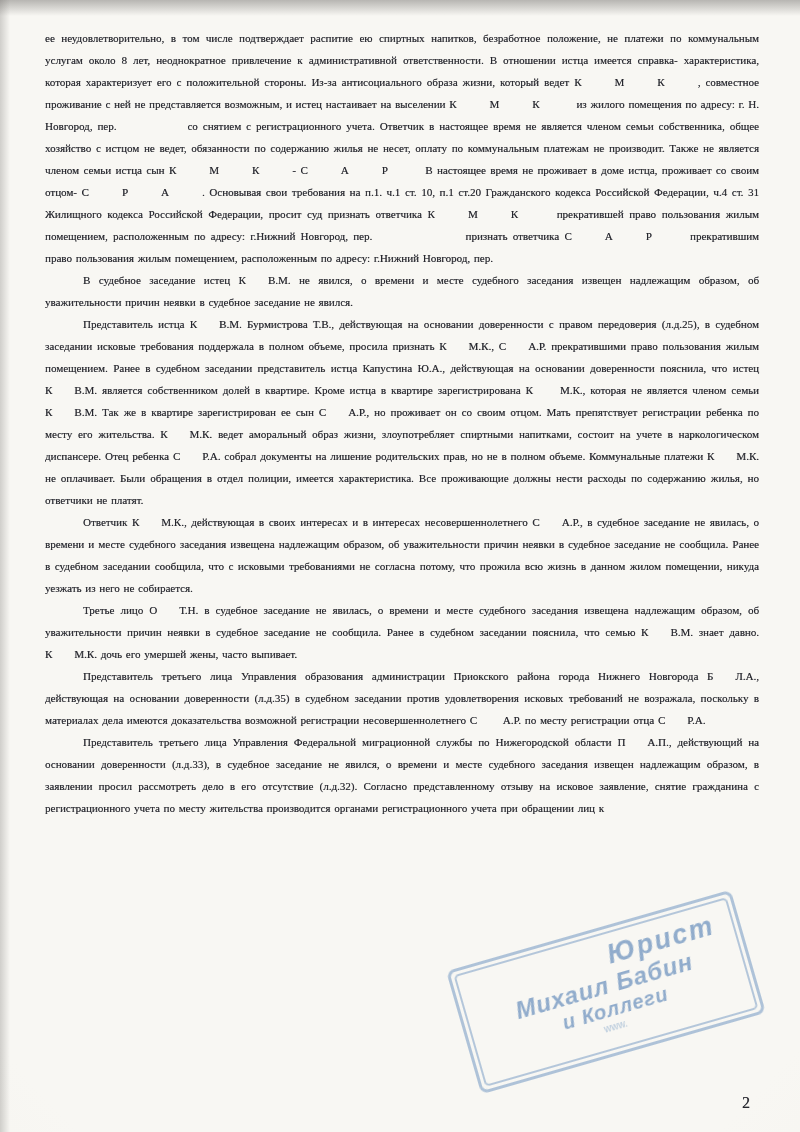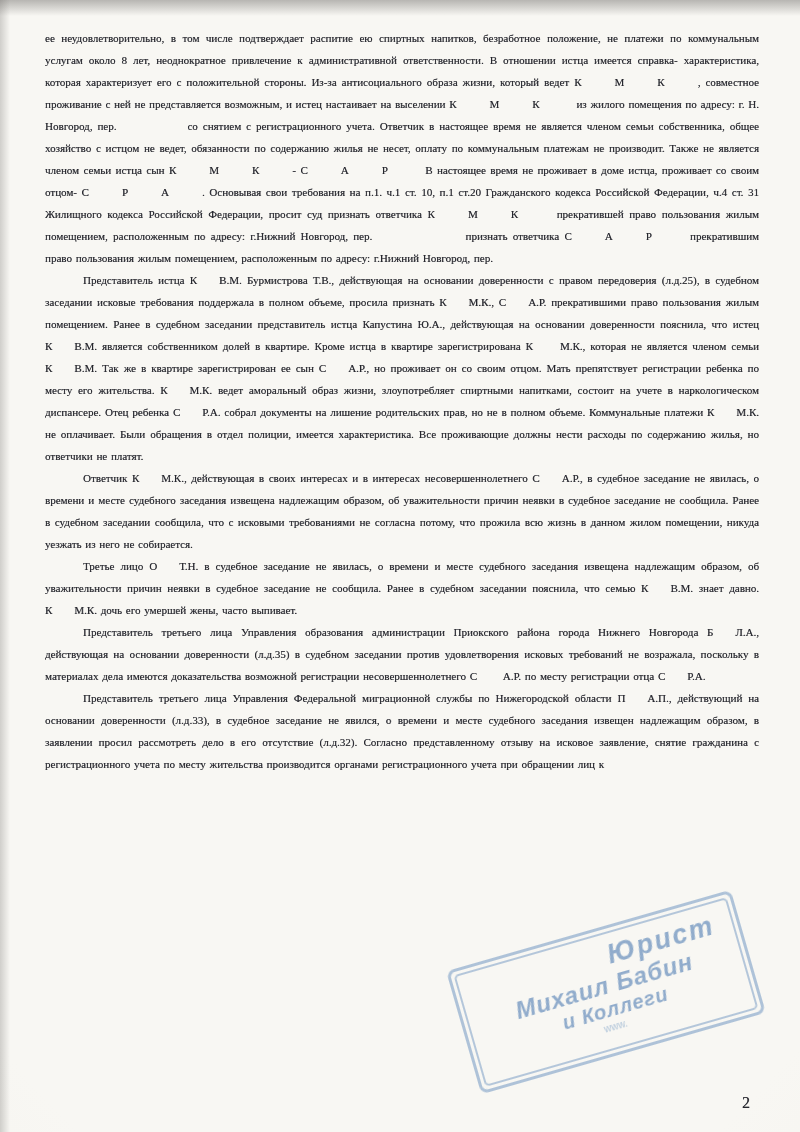--- a/index.html
+++ b/index.html
@@ -94,20 +94,21 @@
   .stamp-line3 { font-size: 20px; line-height: 23px; margin: 0 0 0 90px; text-align: left; letter-spacing: 1px; }
   .stamp-url   { font-size: 10px; line-height: 12px; font-weight: normal; font-style: normal; color: rgba(120,160,205,0.55); text-align: center; }
 </style>
 </head>
 <body>
 
 <div class="page">
 
   <div class="text-block">
     <p class="para">ее неудовлетворительно, в том числе подтверждает распитие ею спиртных напитков, безработное положение, не платежи по коммунальным услугам около 8 лет, неоднократное привлечение к административной ответственности. В отношении истца имеется справка- характеристика, которая характеризует его с положительной стороны. Из-за антисоциального образа жизни, который ведет К   М   К   , совместное проживание с ней не представляется возможным, и истец настаивает на выселении К   М   К    из жилого помещения по адресу: г. Н. Новгород, пер.       со снятием с регистрационного учета. Ответчик в настоящее время не является членом семьи собственника, общее хозяйство с истцом не ведет, обязанности по содержанию жилья не несет, оплату по коммунальным платежам не производит. Также не является членом семьи истца сын К   М   К   - С   А   Р    В настоящее время не проживает в доме истца, проживает со своим отцом- С   Р   А   . Основывая свои требования на п.1. ч.1 ст. 10, п.1 ст.20 Гражданского кодекса Российской Федерации, ч.4 ст. 31 Жилищного кодекса  Российской Федерации, просит суд признать ответчика К   М   К    прекратившей право пользования жилым помещением, расположенным по адресу: г.Нижний Новгород, пер.         признать ответчика С   А   Р    прекратившим право пользования жилым помещением, расположенным по адресу: г.Нижний Новгород, пер.</p>
+    <p class="para indent">В судебное заседание истец К  В.М. не явился, о времени и месте судебного заседания извещен надлежащим образом, об уважительности причин неявки в судебное заседание не явился.</p>
     <p class="para indent">Представитель истца К  В.М. Бурмистрова Т.В., действующая на основании доверенности с правом передоверия (л.д.25), в судебном заседании исковые требования поддержала в полном объеме, просила признать К  М.К., С  А.Р. прекратившими право пользования жилым помещением. Ранее в судебном заседании представитель истца Капустина Ю.А., действующая на основании доверенности пояснила, что истец К  В.М. является собственником долей в квартире. Кроме истца в квартире зарегистрирована К   М.К., которая не является членом семьи К  В.М. Так же в квартире зарегистрирован ее сын С  А.Р., но проживает он со своим отцом. Мать препятствует регистрации ребенка по месту его жительства. К  М.К. ведет аморальный образ жизни, злоупотребляет спиртными напитками, состоит на учете в наркологическом диспансере. Отец ребенка С  Р.А. собрал документы на лишение родительских прав, но не в полном объеме. Коммунальные платежи К  М.К. не оплачивает. Были обращения в отдел полиции, имеется характеристика. Все проживающие должны нести расходы по содержанию жилья, но ответчики не платят.</p>
     <p class="para indent">Ответчик К  М.К., действующая в своих интересах и в интересах несовершеннолетнего С  А.Р., в судебное заседание не явилась, о времени и месте судебного заседания извещена надлежащим образом, об уважительности причин неявки в судебное заседание не сообщила. Ранее в судебном заседании сообщила, что с исковыми требованиями не согласна потому, что прожила всю жизнь в данном жилом помещении, никуда уезжать из него не собирается.</p>
     <p class="para indent">Третье лицо О  Т.Н. в судебное заседание не явилась, о времени и месте судебного заседания извещена надлежащим образом, об уважительности причин неявки в судебное заседание не сообщила. Ранее в судебном заседании пояснила, что семью К  В.М. знает давно. К  М.К. дочь его умершей жены, часто выпивает.</p>
     <p class="para indent">Представитель третьего лица Управления образования администрации Приокского района города Нижнего Новгорода Б  Л.А., действующая на основании доверенности (л.д.35) в судебном заседании против удовлетворения исковых требований не возражала, поскольку в материалах дела имеются доказательства возможной регистрации несовершеннолетнего С   А.Р. по месту регистрации отца С  Р.А.</p>
     <p class="para indent">Представитель третьего лица Управления Федеральной миграционной службы по Нижегородской области П  А.П., действующий на основании доверенности (л.д.33), в судебное заседание не явился, о времени и месте судебного заседания извещен надлежащим образом, в заявлении просил рассмотреть дело в его отсутствие (л.д.32). Согласно представленному отзыву на исковое заявление, снятие гражданина с регистрационного учета по месту жительства производится органами регистрационного учета при обращении лиц к</p>
   </div>
 
   <div class="stamp">
     <div class="stamp-inner">
       <div class="stamp-line1">Юрист</div>

